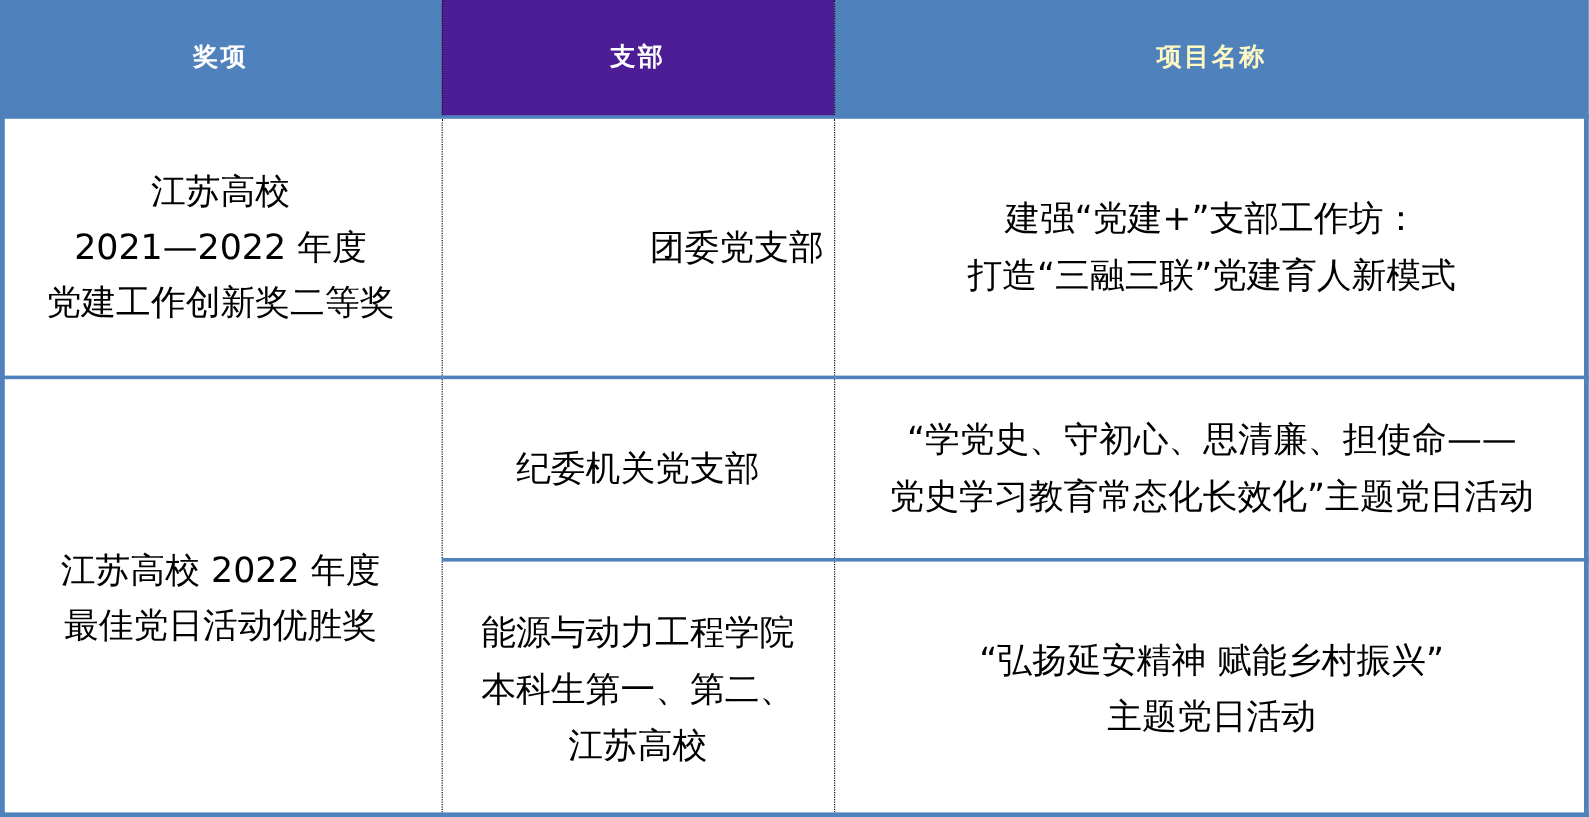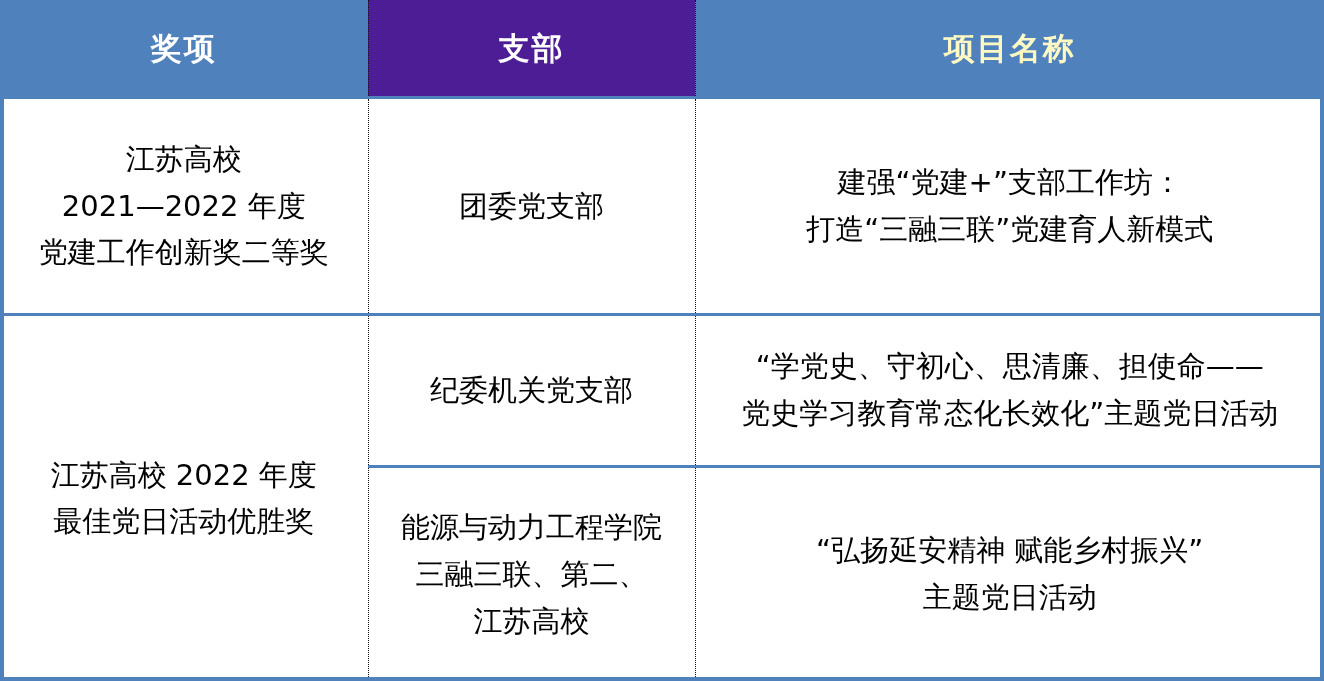--- a/index.html
+++ b/index.html
@@ -21,21 +21,21 @@
     height: 681px;
     border-collapse: collapse;
     table-layout: fixed;
   }
 
   
   .award-table thead th {
     background: #4F81BD;
     color: #ffffff;
     font-weight: bold;
-    font-size: 31px;
+    font-size: 21px;
     line-height: 1.1;
     text-align: center;
     vertical-align: middle;
     height: 96px;
     padding: 0;
     border: 0;
     border-right: 1px dotted #111111;
     letter-spacing: 2px;
   }
   .award-table thead th.col-3 {
@@ -104,21 +104,21 @@
     </thead>
 
     <tbody>
 
       <tr class="data-row">
         <td class="col-1 award-cell" rowspan="1" style="border-top-color: rgb(79, 129, 189);">
           <span class="cell-line">江苏高校</span>
           <span class="cell-line">2021—2022 年度</span>
           <span class="cell-line">党建工作创新奖二等奖</span>
         </td>
-        <td class="col-2 branch-cell" style="border-top-color: rgb(79, 129, 189);">
+        <td class="col-2 branch-cell" style="border-top-color: rgb(79, 129, 189); text-align: right;">
           <span class="cell-line">团委党支部</span>
         </td>
         <td class="col-3 project-cell" style="border-top-color: rgb(79, 129, 189);">
           <span class="cell-line">建强“党建+”支部工作坊：</span>
           <span class="cell-line">打造“三融三联”党建育人新模式</span>
         </td>
       </tr>
 
       <tr class="data-row">
         <td class="col-1 award-cell" rowspan="2" style="border-top-color: rgb(79, 129, 189);">
@@ -130,21 +130,21 @@
         </td>
         <td class="col-3 project-cell" style="border-top-color: rgb(79, 129, 189);">
           <span class="cell-line">“学党史、守初心、思清廉、担使命——</span>
           <span class="cell-line">党史学习教育常态化长效化”主题党日活动</span>
         </td>
       </tr>
 
       <tr class="data-row sub-row">
         <td class="col-2 branch-cell" style="border-top-color: rgb(79, 129, 189);">
           <span class="cell-line">能源与动力工程学院</span>
-          <span class="cell-line">三融三联、第二、</span>
+          <span class="cell-line">本科生第一、第二、</span>
           <span class="cell-line">江苏高校</span>
         </td>
         <td class="col-3 project-cell" style="border-top-color: rgb(79, 129, 189);">
           <span class="cell-line">“弘扬延安精神 赋能乡村振兴”</span>
           <span class="cell-line">主题党日活动</span>
         </td>
       </tr>
 
     </tbody>
   </table>

